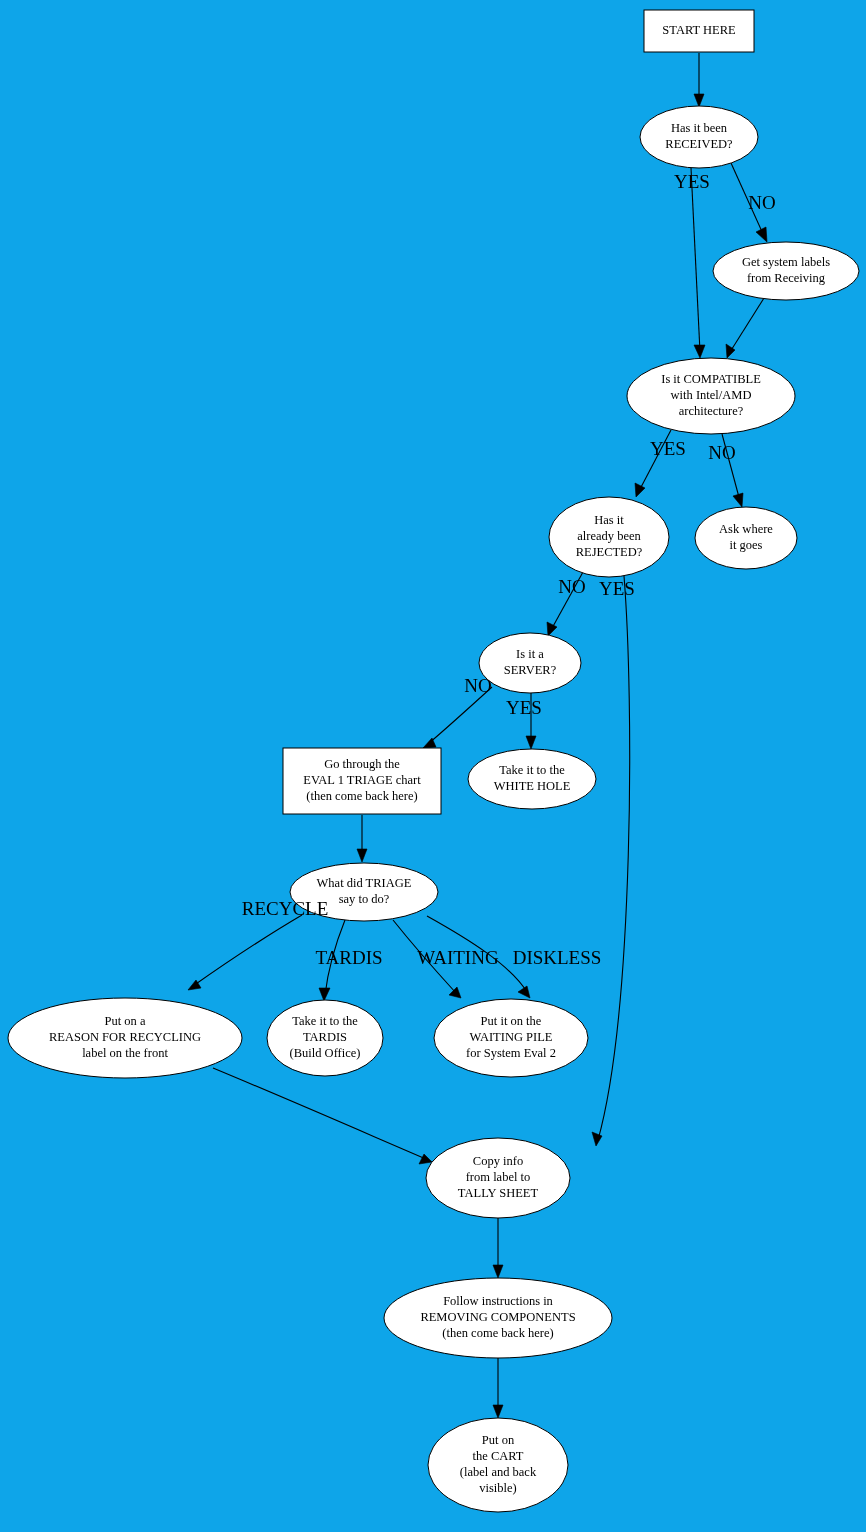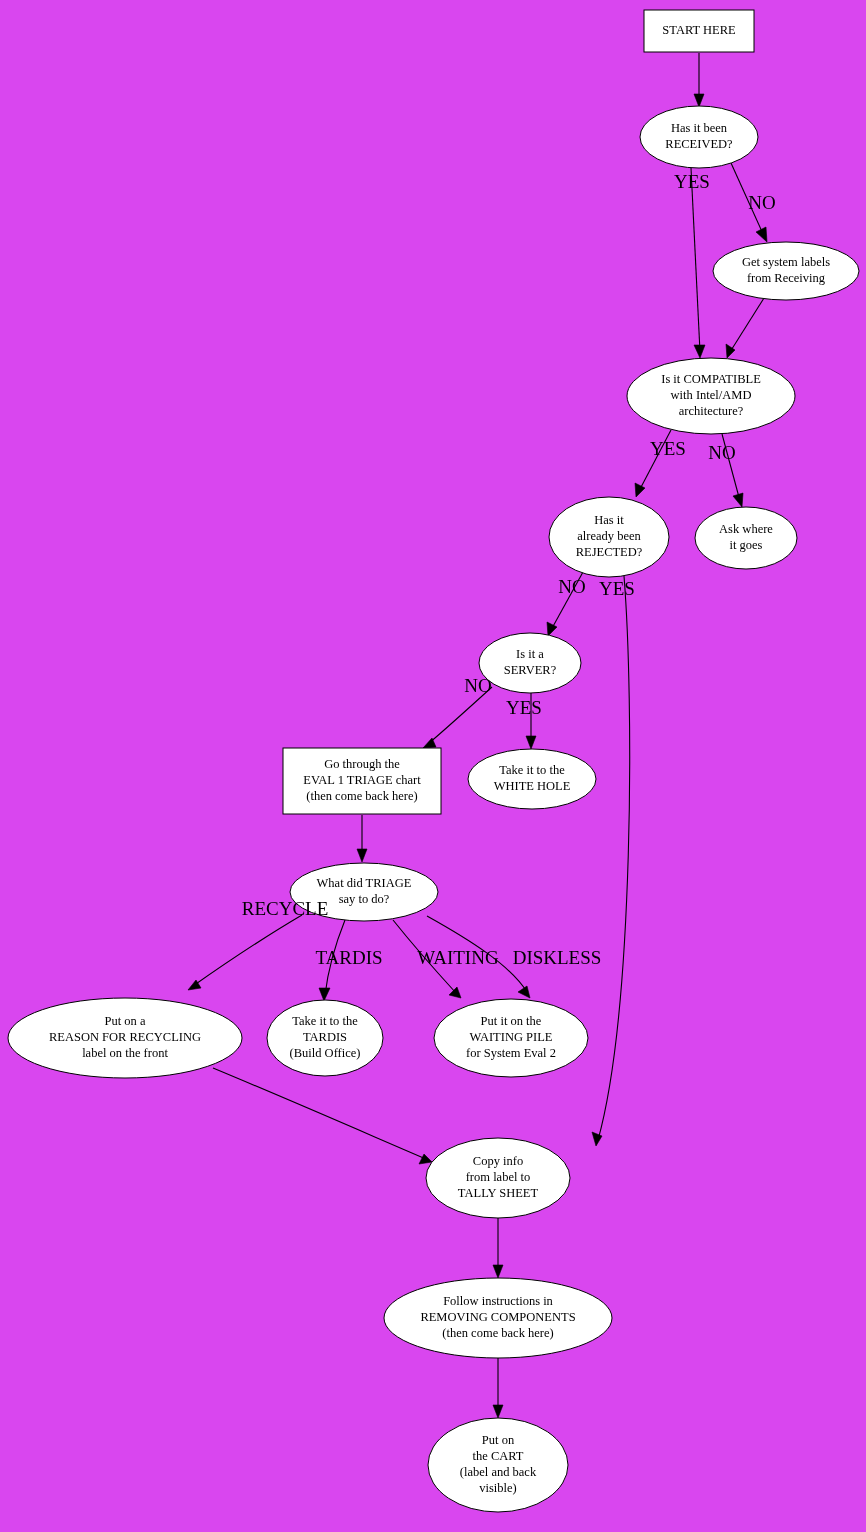--- a/index.html
+++ b/index.html
@@ -4,21 +4,21 @@
 <style>
   html, body {
     margin: 0;
     padding: 0;
     background: #ffffff;
   }
   #chart-root {
     position: relative;
     width: 866px;
     height: 1532px;
-    background: #d946ef;
+    background: #0ea5e9;
     font-family: "Liberation Serif", "DejaVu Serif", serif;
   }
   svg.flow {
     display: block;
     width: 866px;
     height: 1532px;
   }
   .node-shape {
     fill: #ffffff;
     stroke: #000000;

